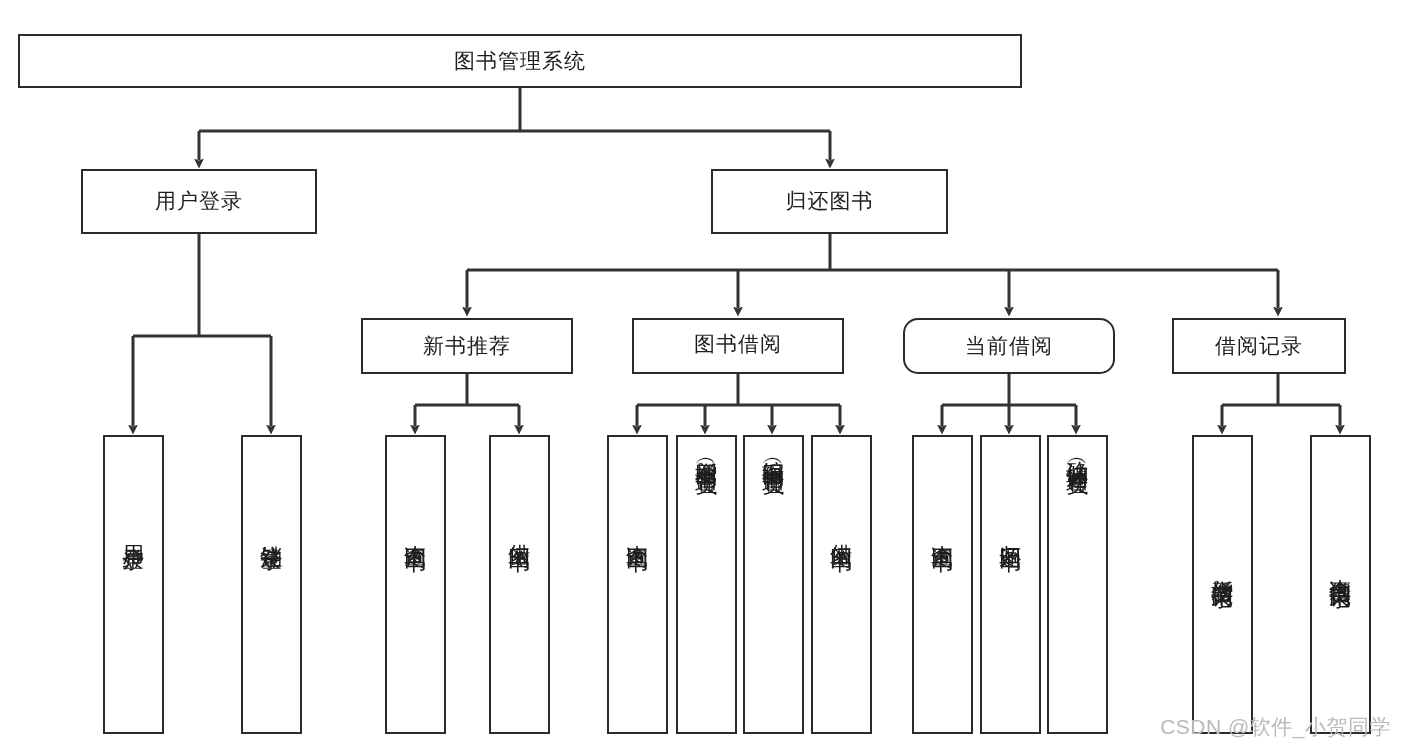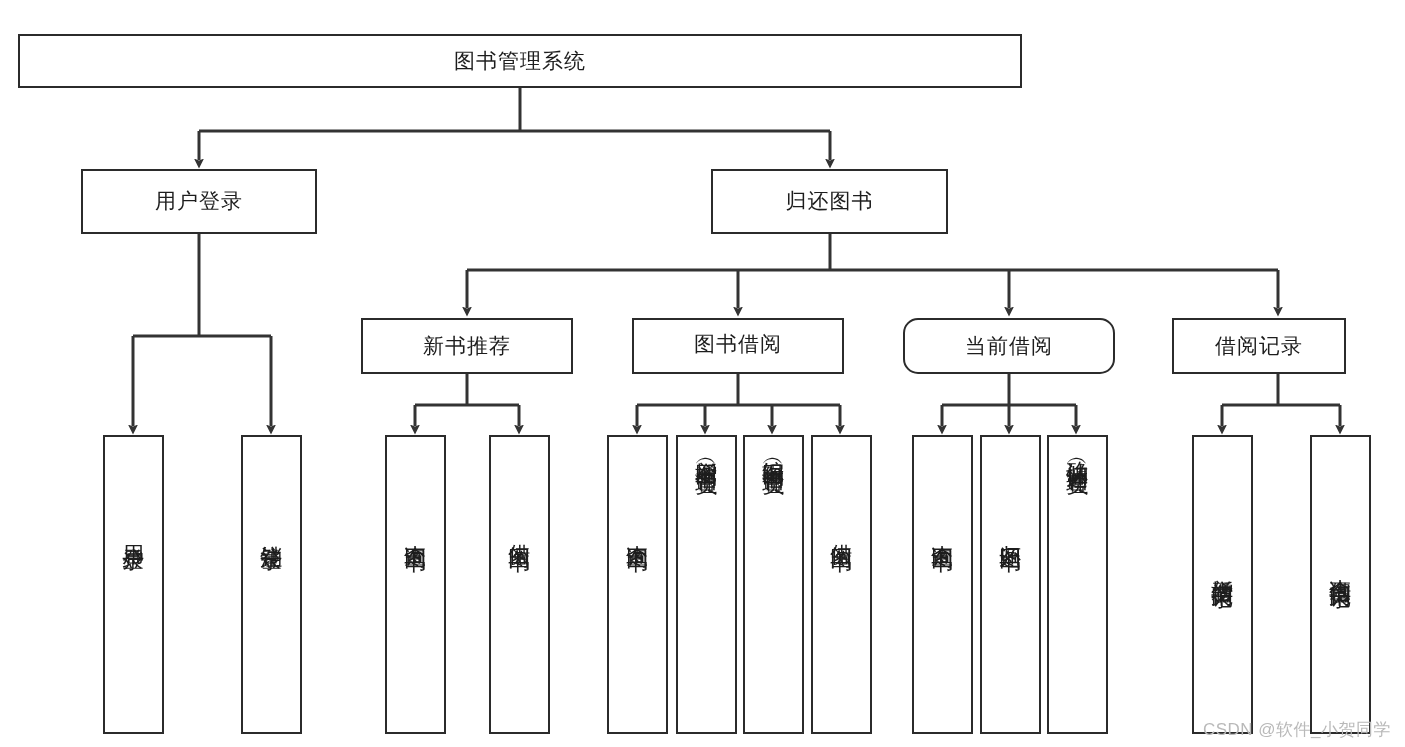--- a/index.html
+++ b/index.html
@@ -53,21 +53,21 @@
   .node.vert.mid .label{
     margin-top:84px;
   }
   .node.vert.mid3 .label{
     margin-top:118px;
   }
   .watermark{
     position:absolute;
     right:14px;
     bottom:6px;
-    font-size:17px;
+    font-size:21px;
     color:#b9b9b9;
     letter-spacing:0.5px;
     white-space:nowrap;
   }
 </style>
 </head>
 <body>
 
 <div id="canvas">
 

